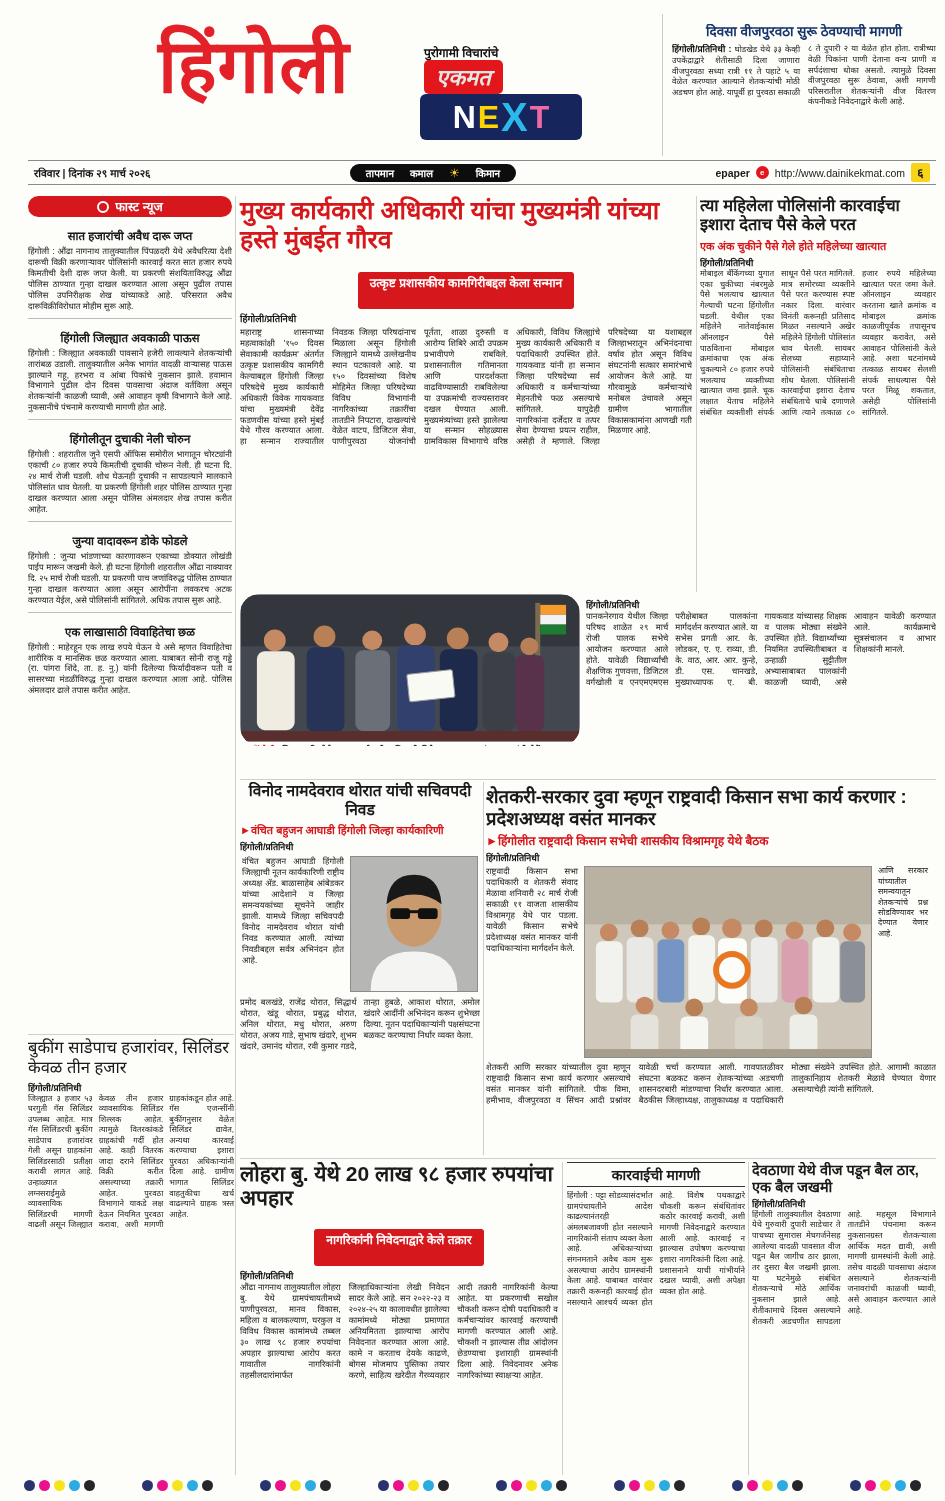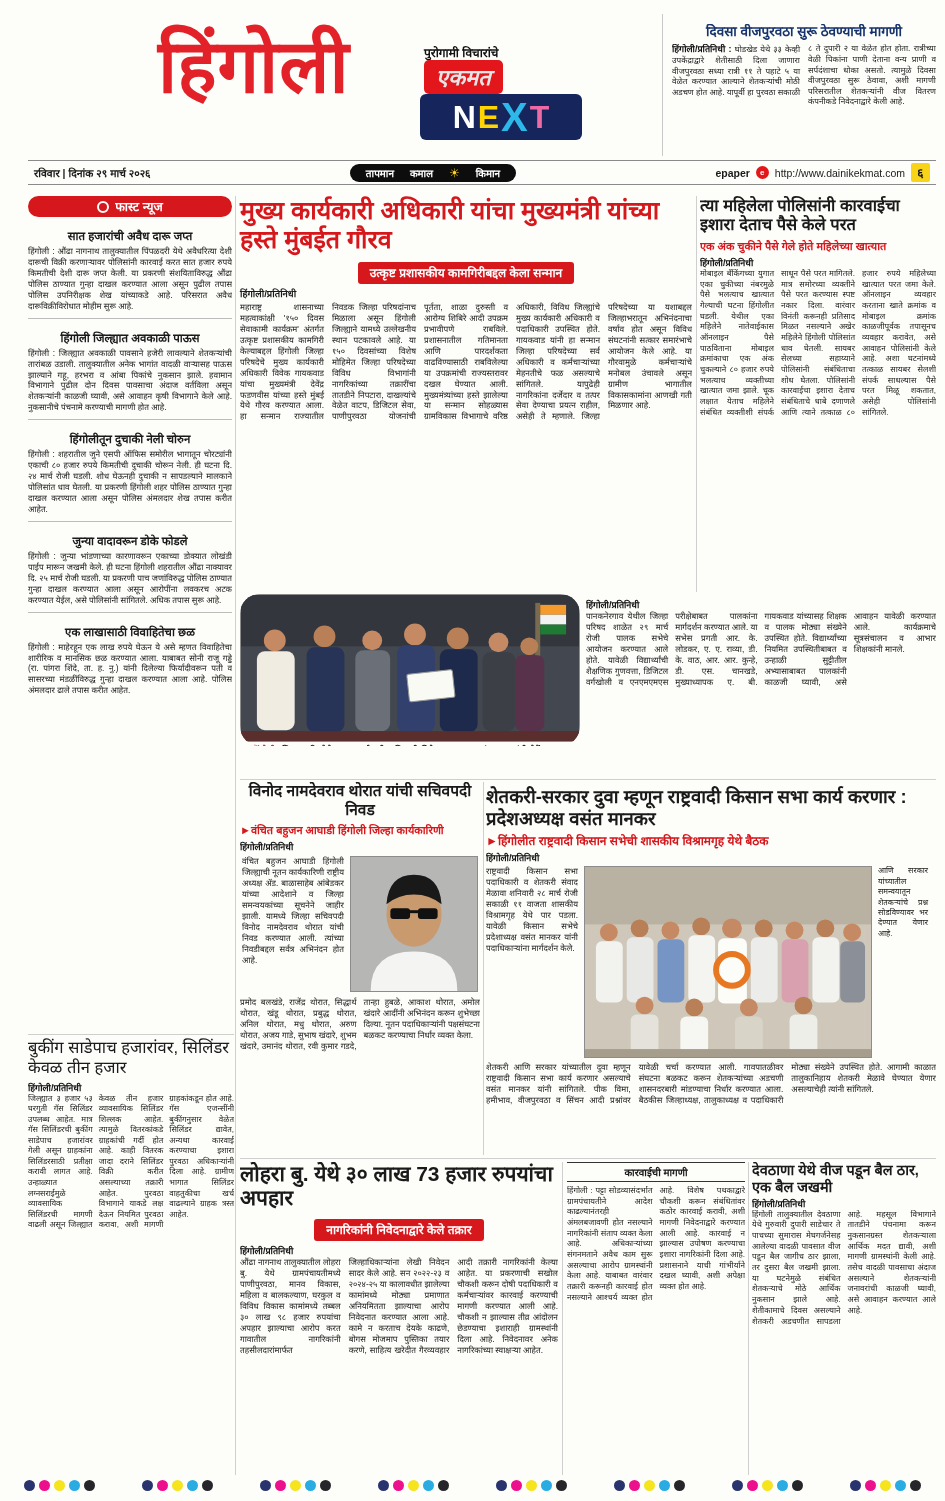--- a/index.html
+++ b/index.html
@@ -25,21 +25,21 @@
   .date-left { font-size:10.5px; font-weight:700; }
   .weather { background:#0d0d0d; color:#fff; border-radius:12px; height:18px; display:flex; align-items:center; gap:16px; padding:0 16px; font-size:10px; font-weight:700; }
   .sun { color:#ffd21e; font-size:12px; }
   .hdr-right { display:flex; align-items:center; gap:6px; font-size:10.5px; }
   .ep-label { font-weight:800; }
   .ep-icon { width:13px; height:13px; border-radius:50%; background:#e3161c; color:#fff; font-size:8px; display:inline-flex; align-items:center; justify-content:center; font-weight:800; }
   .pg-num { width:19px; height:19px; background:#f8d318; color:#111; font-weight:800; font-size:12px; display:flex; align-items:center; justify-content:center; border-radius:2px; }
 
   
   .body-sm { font-size:8.3px; line-height:1.32; text-align:justify; color:#222; }
-  .kicker-pill { display:table; margin:9px auto 3px; background:#d6171c; color:#fff; font-weight:800; font-size:12px; padding:2px 12px 3px; border-radius:3px; }
+  .kicker-pill { display:table; margin:19px auto 3px; background:#d6171c; color:#fff; font-weight:800; font-size:12px; padding:2px 12px 18px; border-radius:3px; }
   .kicker-red { color:#d6171c; font-weight:800; font-size:11px; margin:3px 0; }
 
   
   .fast-news { position:absolute; left:28px; top:196px; width:204px; height:838px; overflow:hidden; }
   .fn-header { background:#d6171c; color:#fff; border-radius:11px; height:21px; display:flex; align-items:center; justify-content:center; gap:6px; font-weight:800; font-size:12.5px; }
   .fn-ico { width:12px; height:12px; border:2px solid #fff; border-radius:50%; display:inline-block; }
   .fn-item { padding:11px 0 6px; border-bottom:1px solid #bcbcbc; }
   .fn-item:last-child { border-bottom:none; }
   .fn-head { text-align:center; font-weight:800; font-size:11.5px; margin-bottom:3px; }
 
@@ -82,21 +82,21 @@
   .kisan-photo { width:288px; height:192px; border:1px solid #8c8c8c; }
   .kisan-right { width:50px; font-size:7.9px; }
   .kisan-bottom { column-count:3; column-gap:8px; height:82px; overflow:hidden; margin-top:4px; }
 
   
   .lohara { position:absolute; left:240px; top:1162px; width:318px; height:313px; overflow:hidden; }
   .loh-head { font-size:21px; font-weight:800; line-height:1.15; }
   .loh-body { column-count:3; column-gap:8px; height:200px; overflow:hidden; }
 
   .karwai { position:absolute; left:567px; top:1162px; width:178px; height:313px; overflow:hidden; }
-  .kar-head { text-align:center; font-weight:800; font-size:10px; border-top:1.5px solid #333; border-bottom:1.5px solid #333; padding:2px 0; margin-bottom:4px; }
+  .kar-head { text-align:center; font-weight:800; font-size:14px; border-top:1.5px solid #333; border-bottom:1.5px solid #333; padding:2px 0; margin-bottom:4px; }
   .kar-body { column-count:2; column-gap:7px; height:278px; overflow:hidden; font-size:8.1px; }
 
   .devthana { position:absolute; left:752px; top:1162px; width:184px; height:313px; overflow:hidden; }
   .dev-head { font-size:14.5px; font-weight:800; line-height:1.2; }
   .dev-body { column-count:2; column-gap:7px; height:252px; overflow:hidden; font-size:8.1px; }
 
   
   .booking { position:absolute; left:28px; top:1038px; width:206px; height:437px; overflow:hidden; }
   .bk-head { font-size:16.5px; font-weight:400; line-height:1.2; margin-bottom:3px; }
   .bk-body { column-count:3; column-gap:6px; height:372px; overflow:hidden; font-size:8px; }
@@ -291,21 +291,21 @@
     <div class="kisan-bottom body-sm">शेतकरी आणि सरकार यांच्यातील दुवा म्हणून राष्ट्रवादी किसान सभा कार्य करणार असल्याचे वसंत मानकर यांनी सांगितले. पीक विमा, हमीभाव, वीजपुरवठा व सिंचन आदी प्रश्नांवर यावेळी चर्चा करण्यात आली. गावपातळीवर संघटना बळकट करून शेतकऱ्यांच्या अडचणी शासनदरबारी मांडण्याचा निर्धार करण्यात आला. बैठकीस जिल्हाध्यक्ष, तालुकाध्यक्ष व पदाधिकारी मोठ्या संख्येने उपस्थित होते. आगामी काळात तालुकानिहाय शेतकरी मेळावे घेण्यात येणार असल्याचेही त्यांनी सांगितले.</div>
   </div>
 
   <div class="booking">
     <div class="bk-head">बुकींग साडेपाच हजारांवर, सिलिंडर केवळ तीन हजार</div>
     <div class="dl">हिंगोली/प्रतिनिधी</div>
     <div class="bk-body body-sm">जिल्ह्यात ३ हजार ५३ घरगुती गॅस सिलिंडर उपलब्ध आहेत. मात्र गॅस सिलिंडरची बुकींग साडेपाच हजारांवर गेली असून ग्राहकांना सिलिंडरसाठी प्रतीक्षा करावी लागत आहे. उन्हाळ्यात लग्नसराईमुळे व्यावसायिक सिलिंडरची मागणी वाढली असून जिल्ह्यात केवळ तीन हजार व्यावसायिक सिलिंडर शिल्लक आहेत. त्यामुळे वितरकांकडे ग्राहकांची गर्दी होत आहे. काही वितरक जादा दराने सिलिंडर विक्री करीत असल्याच्या तक्रारी आहेत. पुरवठा विभागाने याकडे लक्ष देऊन नियमित पुरवठा करावा, अशी मागणी ग्राहकांकडून होत आहे. गॅस एजन्सींनी बुकींगनुसार वेळेत सिलिंडर द्यावेत, अन्यथा कारवाई करण्याचा इशारा पुरवठा अधिकाऱ्यांनी दिला आहे. ग्रामीण भागात सिलिंडर वाहतुकीचा खर्च वाढल्याने ग्राहक त्रस्त आहेत.</div>
   </div>
 
   <div class="lohara">
-    <div class="loh-head">लोहरा बु. येथे ३० लाख 73 हजार रुपयांचा अपहार</div>
+    <div class="loh-head">लोहरा बु. येथे 20 लाख ९८ हजार रुपयांचा अपहार</div>
     <div class="kicker-pill">नागरिकांनी निवेदनाद्वारे केले तक्रार</div>
     <div class="dl">हिंगोली/प्रतिनिधी</div>
     <div class="loh-body body-sm">औंढा नागनाथ तालुक्यातील लोहरा बु. येथे ग्रामपंचायतीमध्ये पाणीपुरवठा, मानव विकास, महिला व बालकल्याण, घरकुल व विविध विकास कामांमध्ये तब्बल ३० लाख ९८ हजार रुपयांचा अपहार झाल्याचा आरोप करत गावातील नागरिकांनी तहसीलदारांमार्फत जिल्हाधिकाऱ्यांना लेखी निवेदन सादर केले आहे. सन २०२२-२३ व २०२४-२५ या कालावधीत झालेल्या कामांमध्ये मोठ्या प्रमाणात अनियमितता झाल्याचा आरोप निवेदनात करण्यात आला आहे. कामे न करताच देयके काढणे, बोगस मोजमाप पुस्तिका तयार करणे, साहित्य खरेदीत गैरव्यवहार आदी तक्रारी नागरिकांनी केल्या आहेत. या प्रकरणाची सखोल चौकशी करून दोषी पदाधिकारी व कर्मचाऱ्यांवर कारवाई करण्याची मागणी करण्यात आली आहे. चौकशी न झाल्यास तीव्र आंदोलन छेडण्याचा इशाराही ग्रामस्थांनी दिला आहे. निवेदनावर अनेक नागरिकांच्या स्वाक्षऱ्या आहेत.</div>
   </div>
 
   <div class="karwai">
     <div class="kar-head">कारवाईची मागणी</div>
     <div class="kar-body body-sm">हिंगोली : पट्टा सोडव्यासंदर्भात ग्रामपंचायतीने आदेश काढल्यानंतरही अंमलबजावणी होत नसल्याने नागरिकांनी संताप व्यक्त केला आहे. अधिकाऱ्यांच्या संगनमताने अवैध काम सुरू असल्याचा आरोप ग्रामस्थांनी केला आहे. याबाबत वारंवार तक्रारी करूनही कारवाई होत नसल्याने आश्चर्य व्यक्त होत आहे. विशेष पथकाद्वारे चौकशी करून संबंधितांवर कठोर कारवाई करावी, अशी मागणी निवेदनाद्वारे करण्यात आली आहे. कारवाई न झाल्यास उपोषण करण्याचा इशारा नागरिकांनी दिला आहे. प्रशासनाने याची गांभीर्याने दखल घ्यावी, अशी अपेक्षा व्यक्त होत आहे.</div>
   </div>
 

